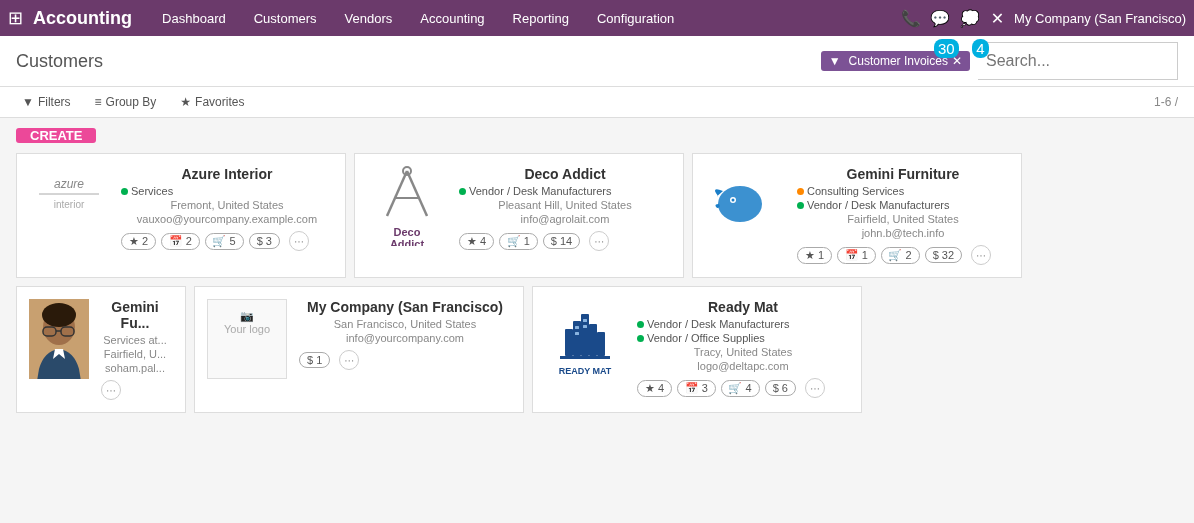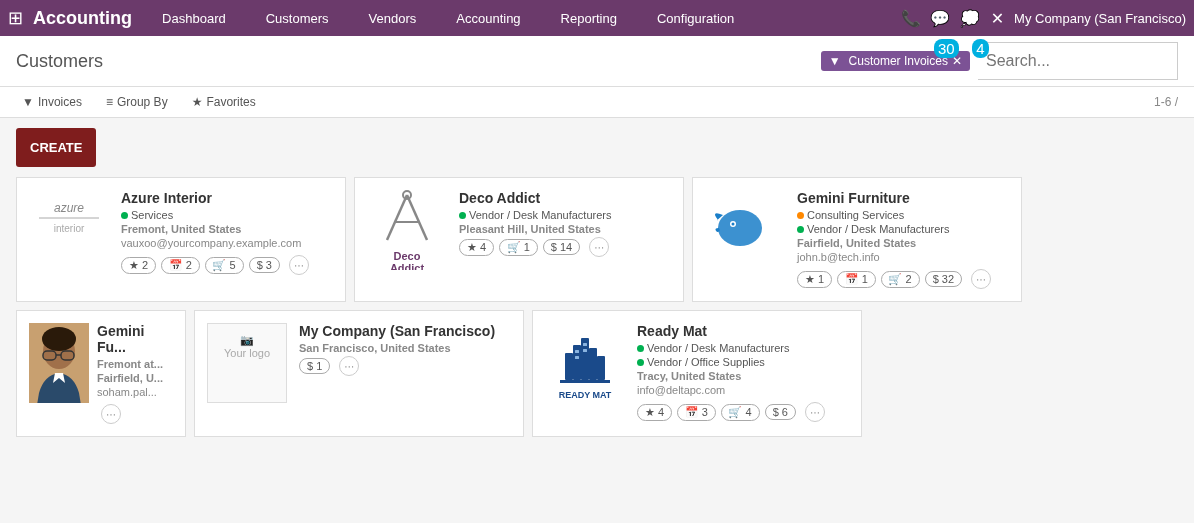--- a/index.html
+++ b/index.html
@@ -9,21 +9,21 @@
     .top-nav {
       background: #6b3a6b;
       height: 36px;
       display: flex;
       align-items: center;
       padding: 0 8px;
       color: #fff;
     }
     .top-nav .app-grid { font-size: 18px; margin-right: 10px; cursor: pointer; }
     .top-nav .brand { font-size: 18px; font-weight: bold; margin-right: 24px; }
-    .top-nav .nav-items { display: flex; gap: 28px; flex: 1; }
+    .top-nav .nav-items { display: flex; gap: 16px; flex: 1; }
     .top-nav .nav-item { font-size: 13px; cursor: pointer; padding: 4px 6px; border-radius: 3px; }
     .top-nav .nav-right { display: flex; align-items: center; gap: 10px; margin-left: auto; }
     .top-nav .icon-btn { position: relative; cursor: pointer; font-size: 16px; }
     .badge {
       position: absolute;
       top: -6px; right: -8px;
       background: #00b0e0;
       color: #fff;
       border-radius: 8px;
       font-size: 15px;
@@ -84,24 +84,24 @@
       padding: 2px 6px;
     }
     .toolbar-right { font-size: 12px; color: #888; }
 
     
     .action-bar {
       padding: 10px 16px;
       background: #f5f5f5;
     }
     .btn-create {
-      background: #7f1d1d;
+      background: #ec4899;
       color: #fff;
       border: none;
-      padding: 12px 14px;
+      padding: 0 14px;
       font-size: 13px;
       font-weight: bold;
       border-radius: 3px;
       cursor: pointer;
     }
 
     
     .cards-container {
       display: flex;
       flex-wrap: wrap;
@@ -128,27 +128,27 @@
       justify-content: center;
       overflow: hidden;
     }
     .card-logo.placeholder {
       border: 1px solid #ddd;
       background: #f9f9f9;
       font-size: 11px;
       color: #999;
       text-align: center;
     }
-    .card-info { flex: 1; }
+    .card-info { flex: 1; text-align: center; }
     .card-name { font-size: 14px; font-weight: bold; color: #333; margin-bottom: 3px; }
     .card-tag { font-size: 11px; color: #555; display: flex; align-items: center; gap: 3px; margin-bottom: 2px; }
     .dot { width: 7px; height: 7px; border-radius: 50%; display: inline-block; }
     .dot.green { background: #00b050; }
     .dot.orange { background: #ff8800; }
-    .card-address { font-size: 11px; color: #888; margin-bottom: 2px; font-weight: bold; }
+    .card-address { font-size: 11px; color: #888; margin-bottom: 2px; }
     .card-email { font-size: 11px; color: #888; margin-bottom: 6px; }
     .card-badges { display: flex; gap: 5px; flex-wrap: wrap; align-items: center; }
     .badge-pill {
       border: 1px solid #aaa;
       border-radius: 20px;
       padding: 1px 7px;
       font-size: 11px;
       color: #555;
       display: flex;
       align-items: center;
@@ -217,21 +217,21 @@
       <span class="close-x">✕</span>
     </div>
     <input class="search-box" type="text" placeholder="Search..." style="">
   </div>
 </div>
 
 <div class="toolbar">
   <div class="toolbar-left">
     <span class="btn-filter">
       <span>▼</span>
-      <span>Invoices</span>
+      <span>Filters</span>
     </span>
     <span class="btn-group">
       <span>≡</span>
       <span>Group By</span>
     </span>
     <span class="btn-fav">
       <span>★</span>
       <span>Favorites</span>
     </span>
   </div>
@@ -282,20 +282,21 @@
         <text x="40" y="82" text-anchor="middle" font-size="11" fill="#6b3a6b" font-weight="bold">Addict</text>
       </svg>
     </div>
     <div class="card-info">
       <div class="card-name">Deco Addict</div>
       <div class="card-tag">
         <span class="dot green"></span>
         <span>Vendor / Desk Manufacturers</span>
       </div>
       <div class="card-address">Pleasant Hill, United States</div>
+      <div class="card-email">info@agrolait.com</div>
       <div class="card-badges">
         <span class="badge-pill"><span>★</span> 4</span>
         <span class="badge-pill"><span>🛒</span> 1</span>
         <span class="badge-pill"><span>$</span> 14</span>
         <span class="circle-btn">⋯</span>
       </div>
     </div>
   </div>
 
   <div class="card">
@@ -349,38 +350,39 @@
         <rect x="32" y="28" width="13" height="9" rx="4" fill="none" stroke="#333" stroke-width="1.5"></rect>
         <line x1="27" y1="32" x2="32" y2="32" stroke="#333" stroke-width="1.5"></line>
 
         <path d="M10 70 Q15 52 30 50 Q45 52 50 70 L55 100 L5 100Z" fill="#2a4a6a"></path>
 
         <path d="M26 50 L24 60 L30 55 L36 60 L34 50" fill="#fff"></path>
       </svg>
     </div>
     <div class="card-info">
       <div class="card-name">Gemini Fu...</div>
-      <div class="card-address">Fremont at...</div>
+      <div class="card-address">Services at...</div>
       <div class="card-address">Fairfield, U...</div>
       <div class="card-email">soham.pal...</div>
       <div class="card-badges">
         <span class="circle-btn">⋯</span>
       </div>
     </div>
   </div>
 
   <div class="card">
     <div class="card-logo placeholder">
       <div style="font-size:11px; color:#aaa; text-align:center; padding:10px 4px;">
         <span>📷</span><br>Your logo
       </div>
     </div>
     <div class="card-info">
       <div class="card-name">My Company (San Francisco)</div>
       <div class="card-address">San Francisco, United States</div>
+      <div class="card-email">info@yourcompany.com</div>
       <div class="card-badges">
         <span class="badge-pill"><span>$</span> 1</span>
         <span class="circle-btn">⋯</span>
       </div>
     </div>
   </div>
 
   <div class="card">
     <div class="card-logo">
       <svg width="80" height="90" viewBox="0 0 80 90" xmlns="http://www.w3.org/2000/svg">
@@ -404,21 +406,21 @@
       <div class="card-name">Ready Mat</div>
       <div class="card-tag">
         <span class="dot green"></span>
         <span>Vendor / Desk Manufacturers</span>
       </div>
       <div class="card-tag">
         <span class="dot green"></span>
         <span>Vendor / Office Supplies</span>
       </div>
       <div class="card-address">Tracy, United States</div>
-      <div class="card-email">info@deltapc.com</div>
+      <div class="card-email">logo@deltapc.com</div>
       <div class="card-badges">
         <span class="badge-pill"><span>★</span> 4</span>
         <span class="badge-pill"><span>📅</span> 3</span>
         <span class="badge-pill"><span>🛒</span> 4</span>
         <span class="badge-pill"><span>$</span> 6</span>
         <span class="circle-btn">⋯</span>
       </div>
     </div>
   </div>
 

